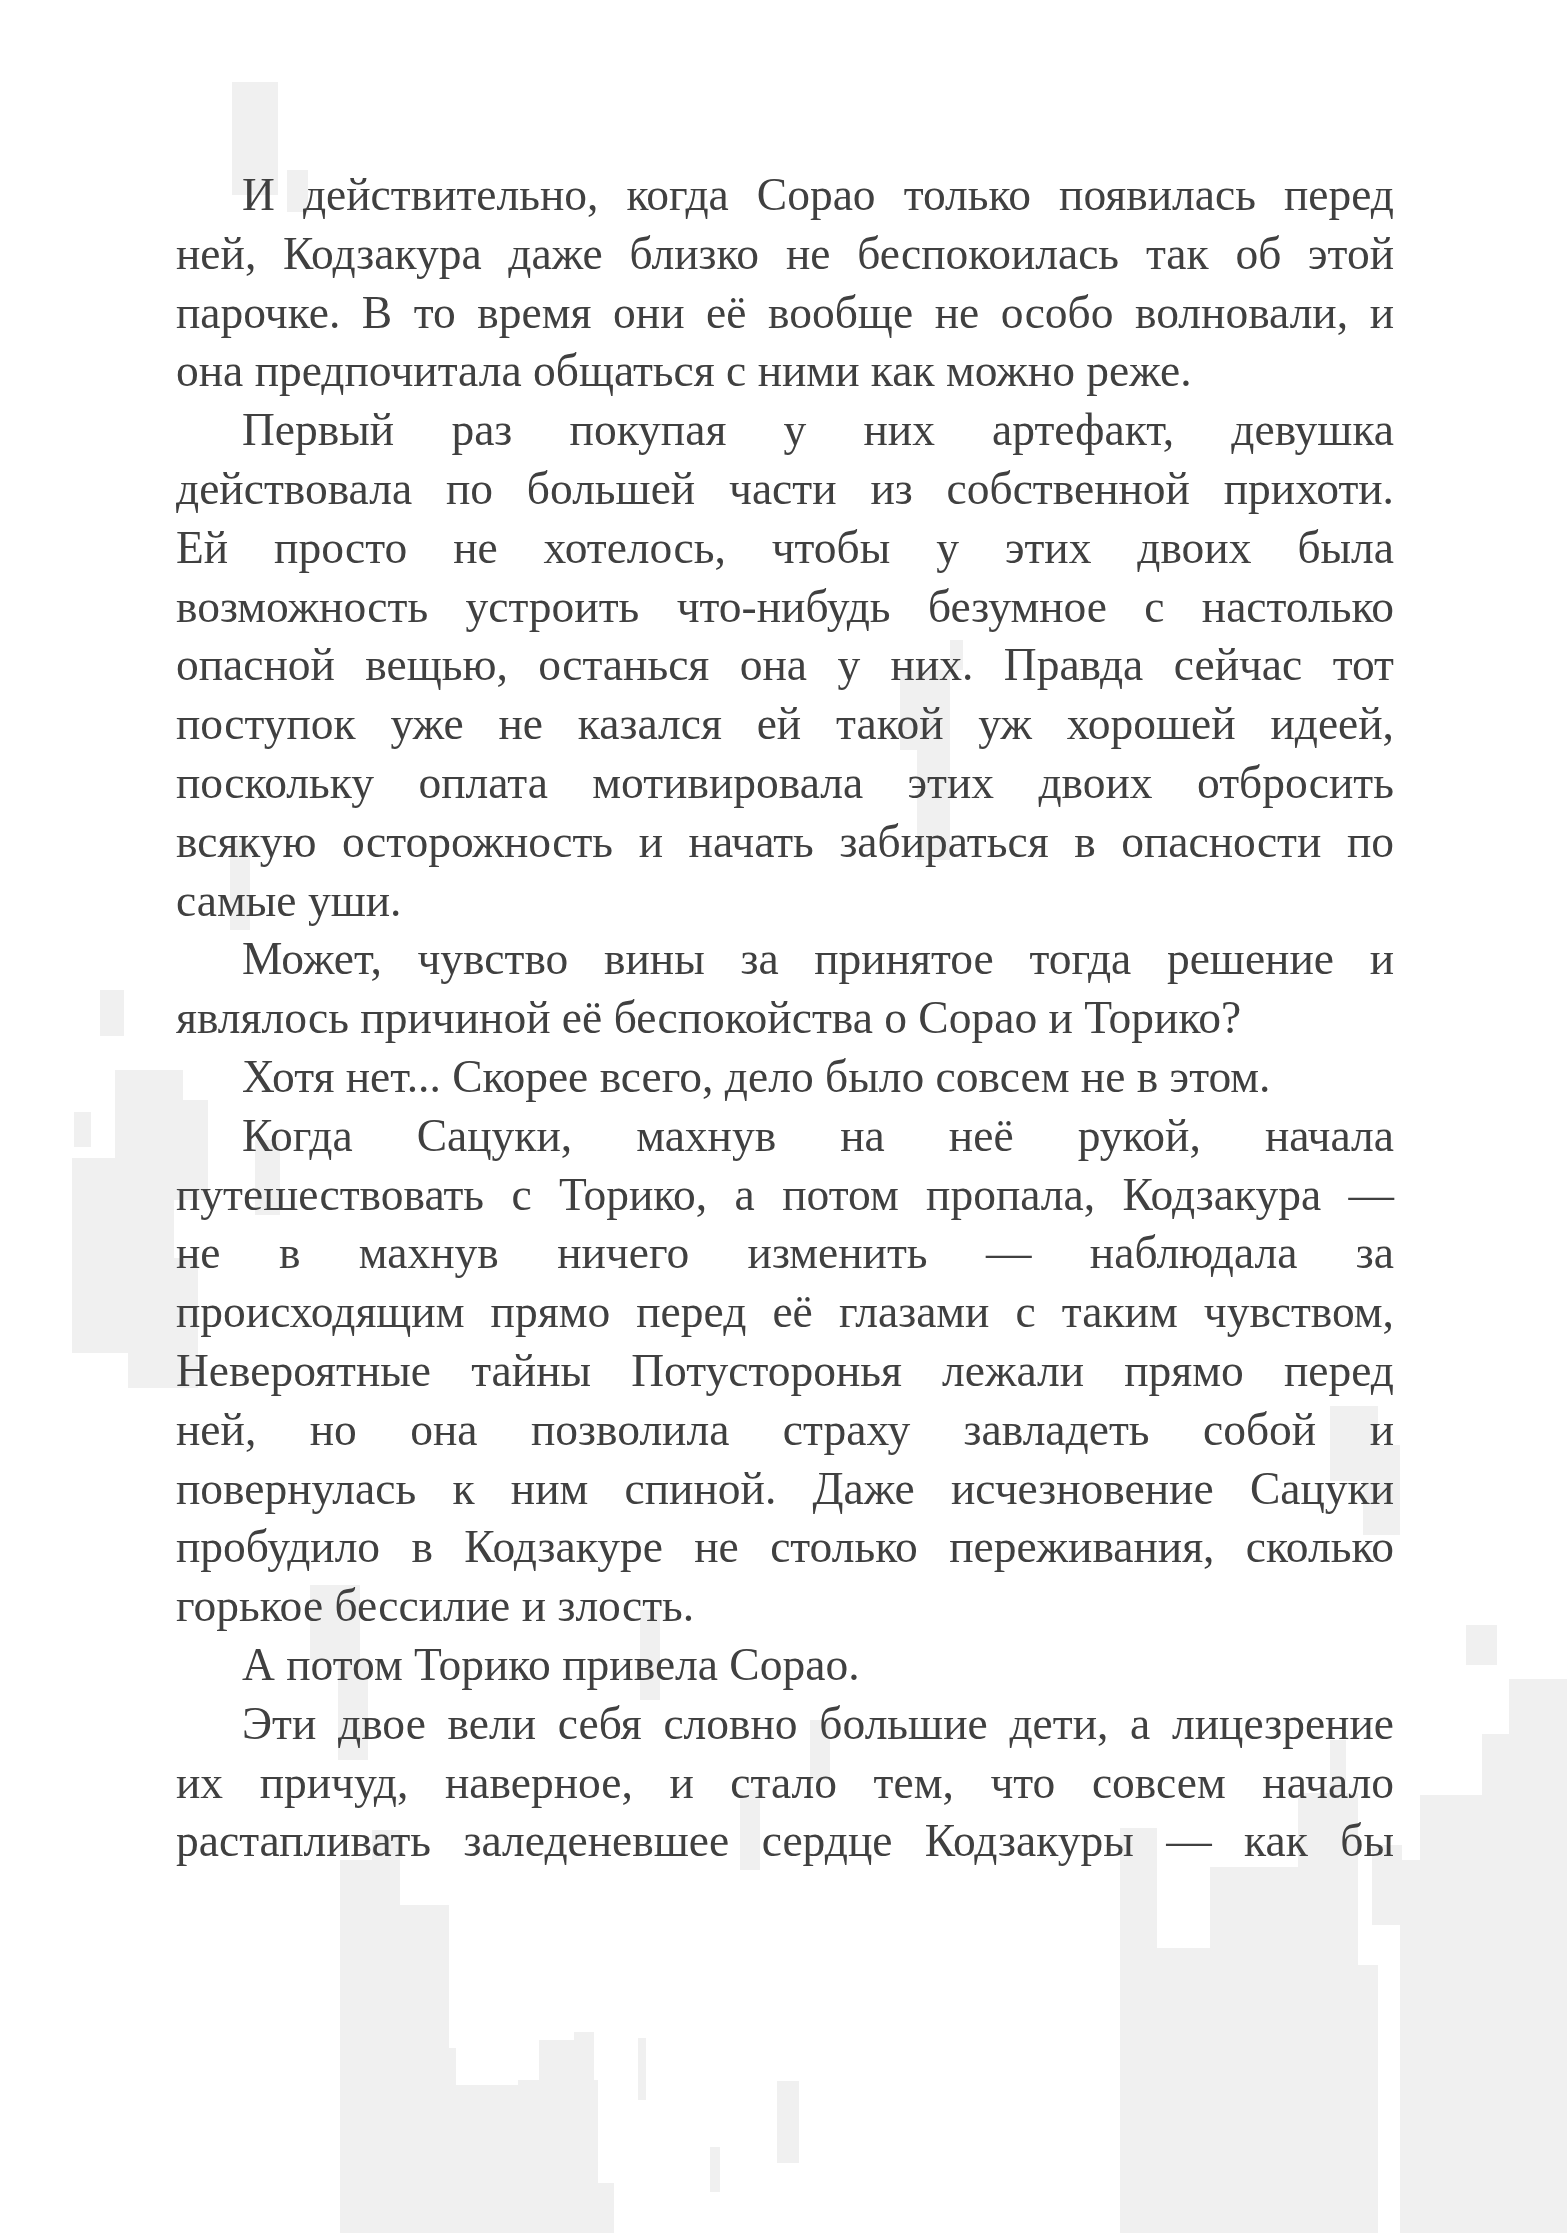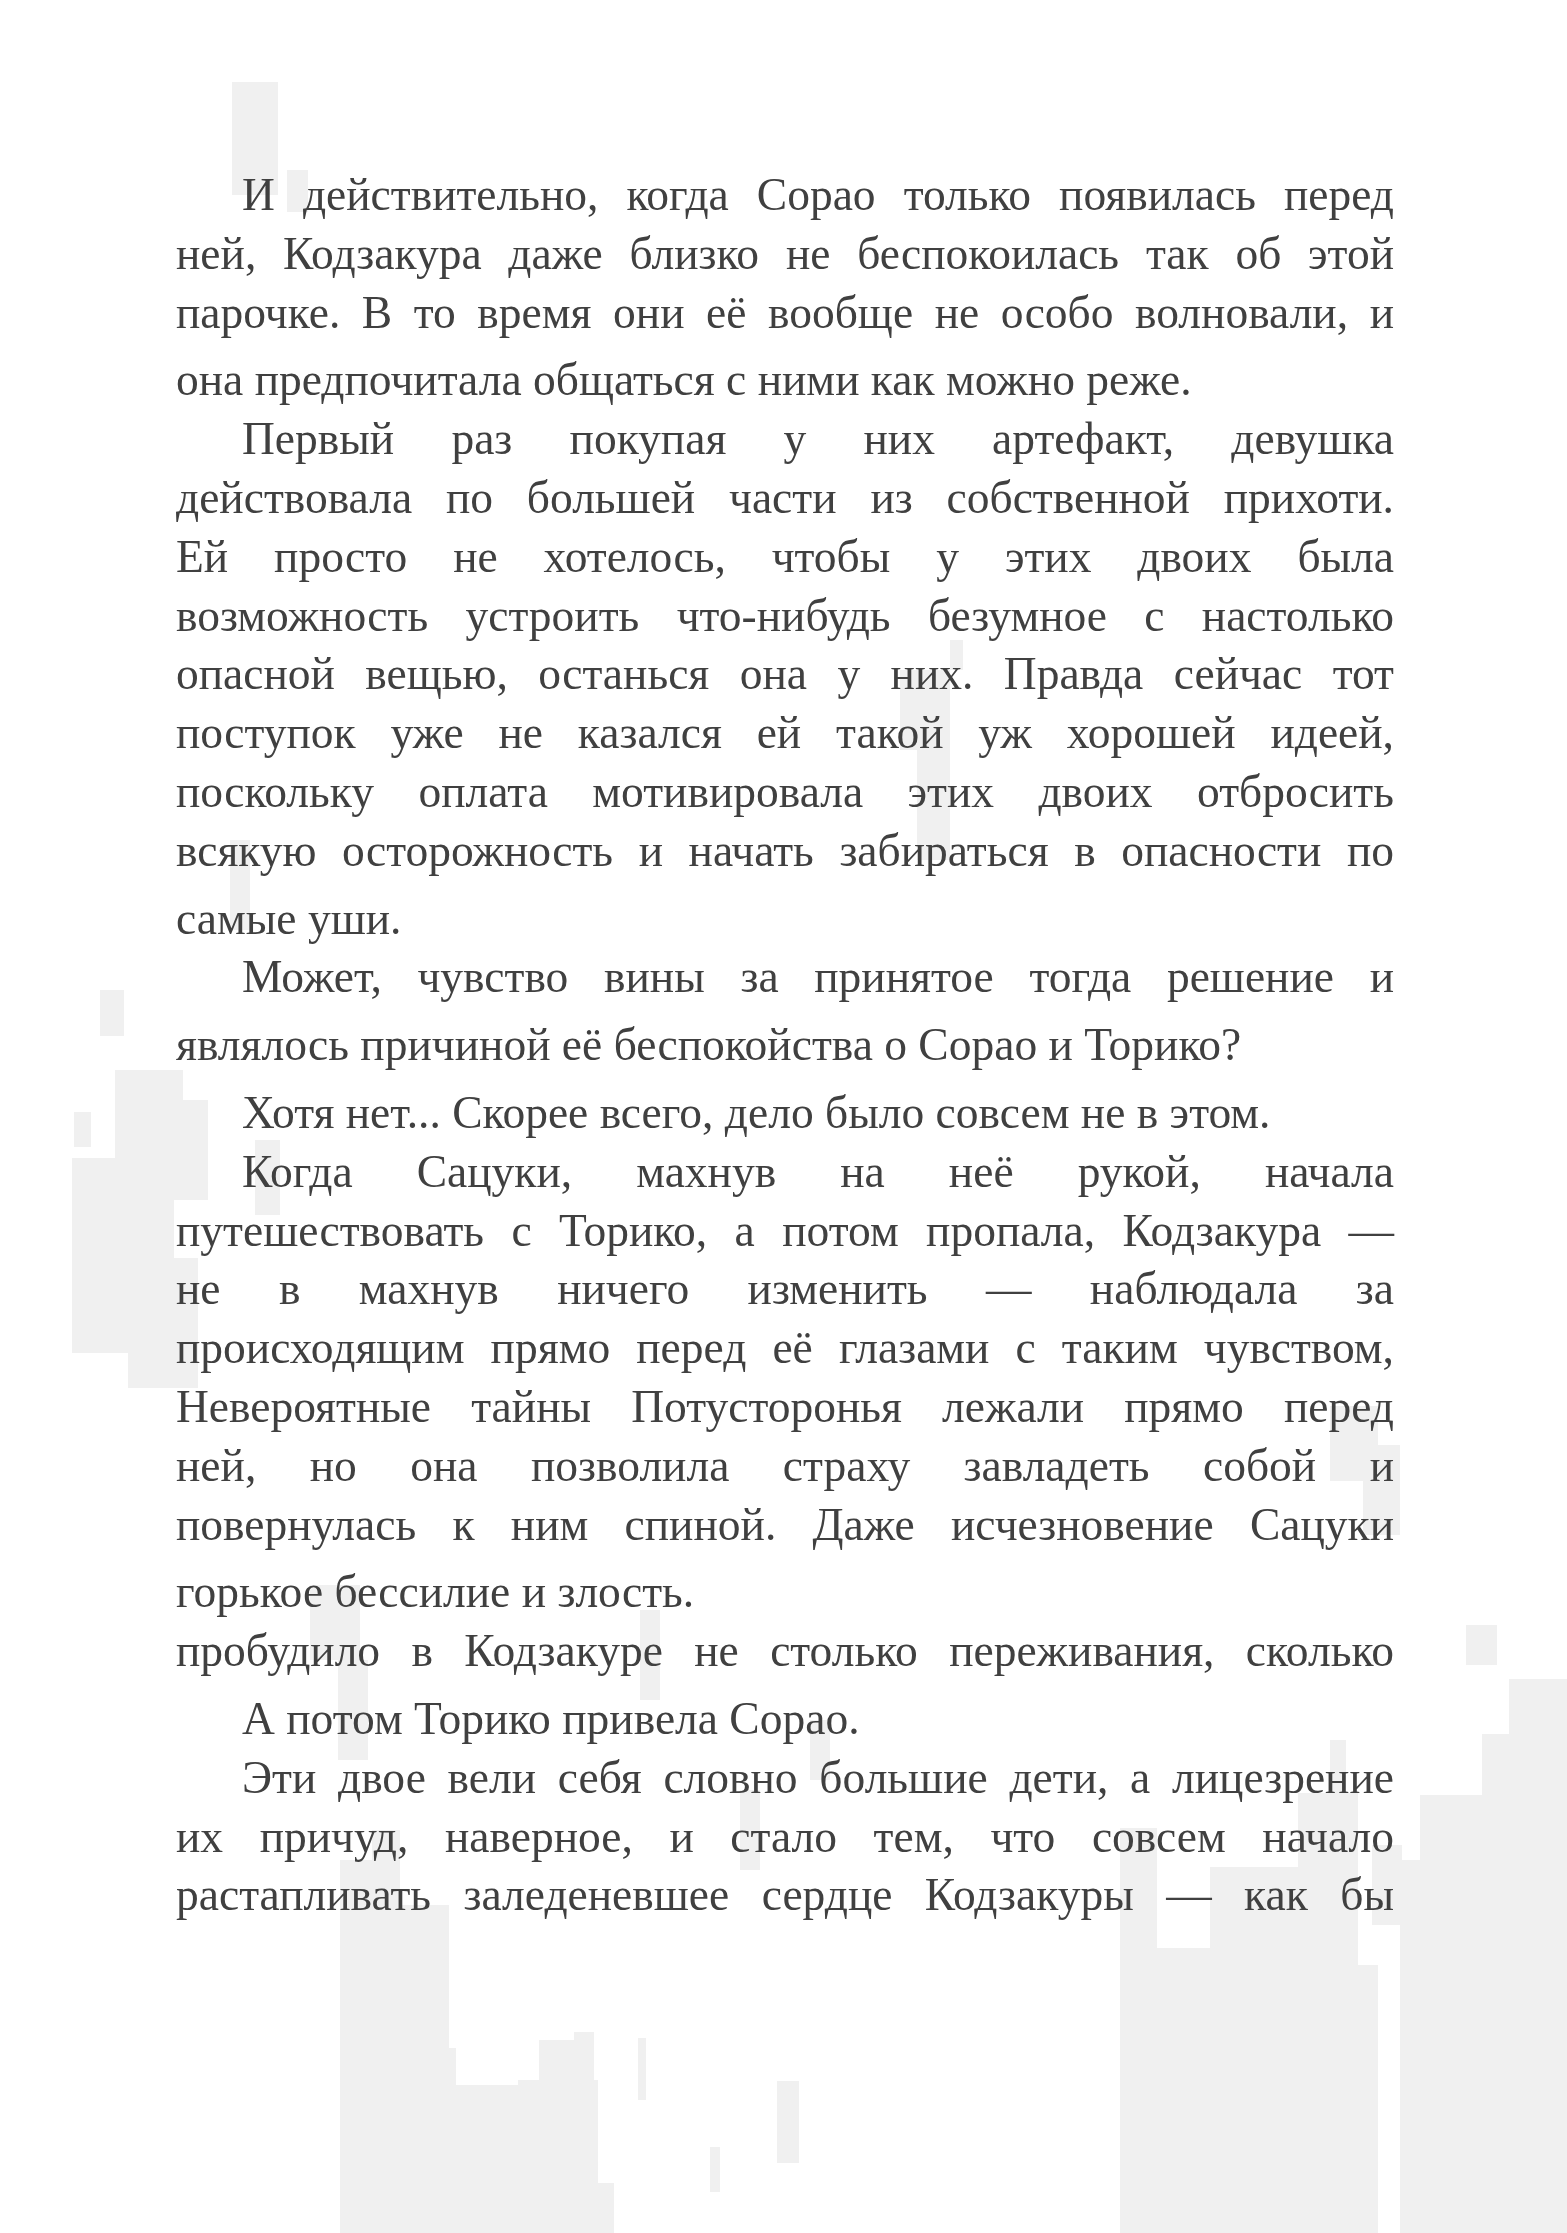--- a/index.html
+++ b/index.html
@@ -11,21 +11,21 @@
   .blk { position: absolute; background: #f0f0f0; }
   .page-text {
     position: absolute; left: 176px; top: 166px; width: 1218px; z-index: 1;
     font-family: "Liberation Serif", "DejaVu Serif", serif;
     font-size: 45.5px; line-height: 58.8px; color: #404040;
   }
   .line {
     display: block; height: 58.8px; white-space: nowrap;
     text-align: justify; text-align-last: justify;
   }
-  .line.last { text-align-last: left; margin-top: 9px; }
+  .line.last { text-align-last: left; }
   .line.indent { padding-left: 66px; }
 </style>
 </head>
 <body>
 
 <div class="bg-layer">
 
   <div class="blk" style="left:232px;top:82px;width:46px;height:113px"></div>
   <div class="blk" style="left:287px;top:170px;width:21px;height:42px"></div>
 
@@ -117,22 +117,22 @@
   </div>
 
   <div>
     <span class="line indent">Когда Сацуки, махнув на неё рукой, начала</span>
     <span class="line">путешествовать с Торико, а потом пропала, Кодзакура —</span>
     <span class="line">не в махнув ничего изменить — наблюдала за</span>
     <span class="line">происходящим прямо перед её глазами с таким чувством,</span>
     <span class="line">Невероятные тайны Потусторонья лежали прямо перед</span>
     <span class="line">ней, но она позволила страху завладеть собой и</span>
     <span class="line">повернулась к ним спиной. Даже исчезновение Сацуки</span>
+    <span class="line">пробудило в Кодзакуре не столько переживания, сколько</span>
     <span class="line last">горькое бессилие и злость.</span>
-    <span class="line">пробудило в Кодзакуре не столько переживания, сколько</span>
   </div>
 
   <div>
     <span class="line indent last">А потом Торико привела Сорао.</span>
   </div>
 
   <div>
     <span class="line indent">Эти двое вели себя словно большие дети, а лицезрение</span>
     <span class="line">их причуд, наверное, и стало тем, что совсем начало</span>
     <span class="line">растапливать заледеневшее сердце Кодзакуры — как бы</span>

